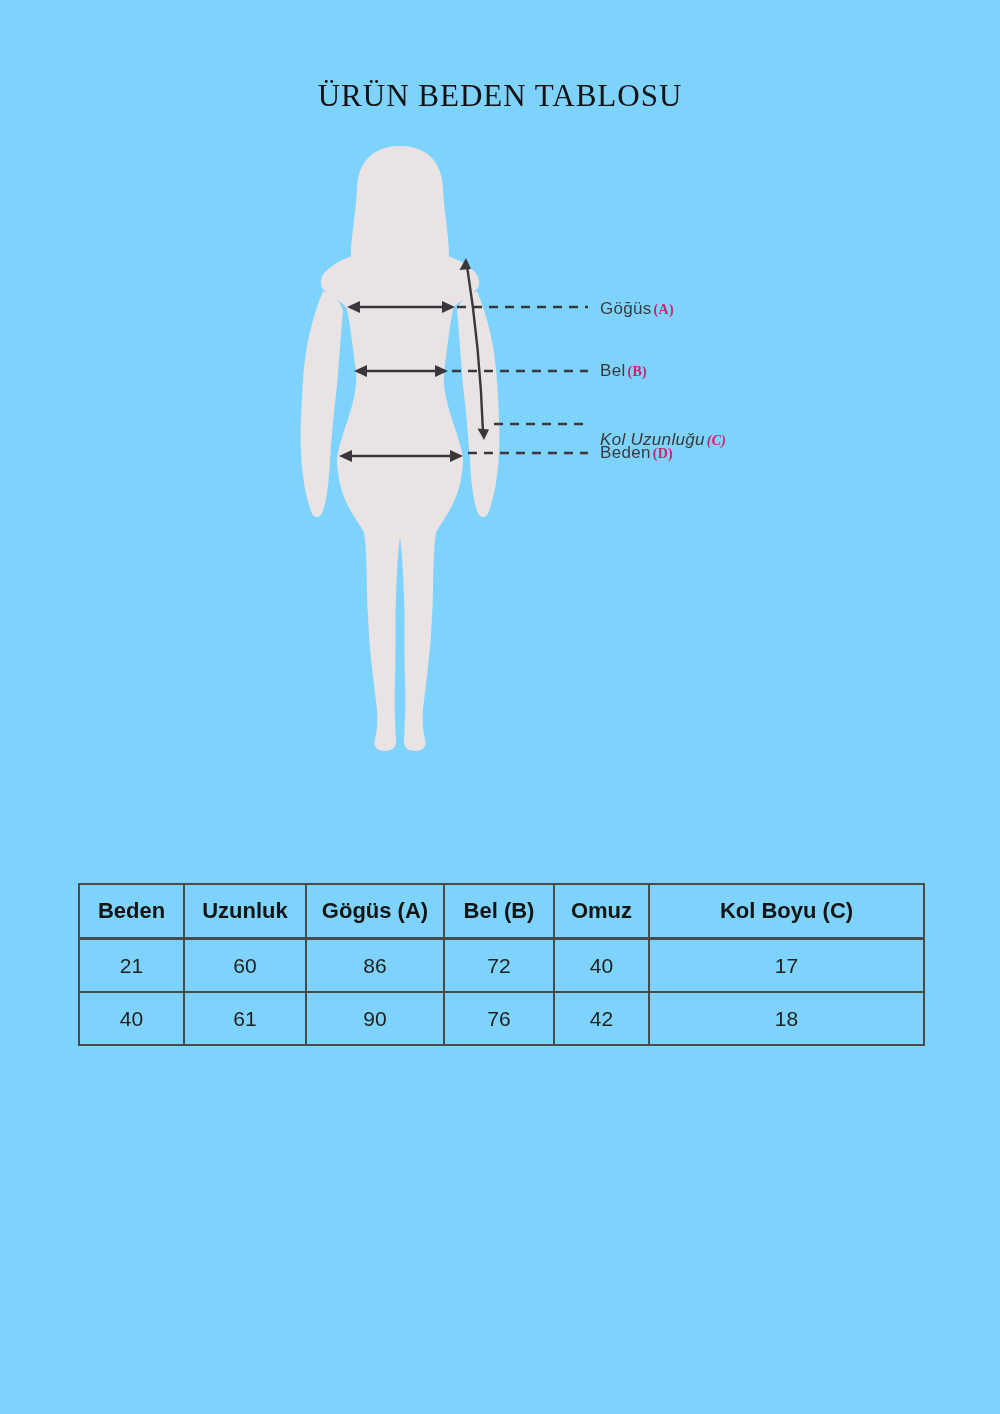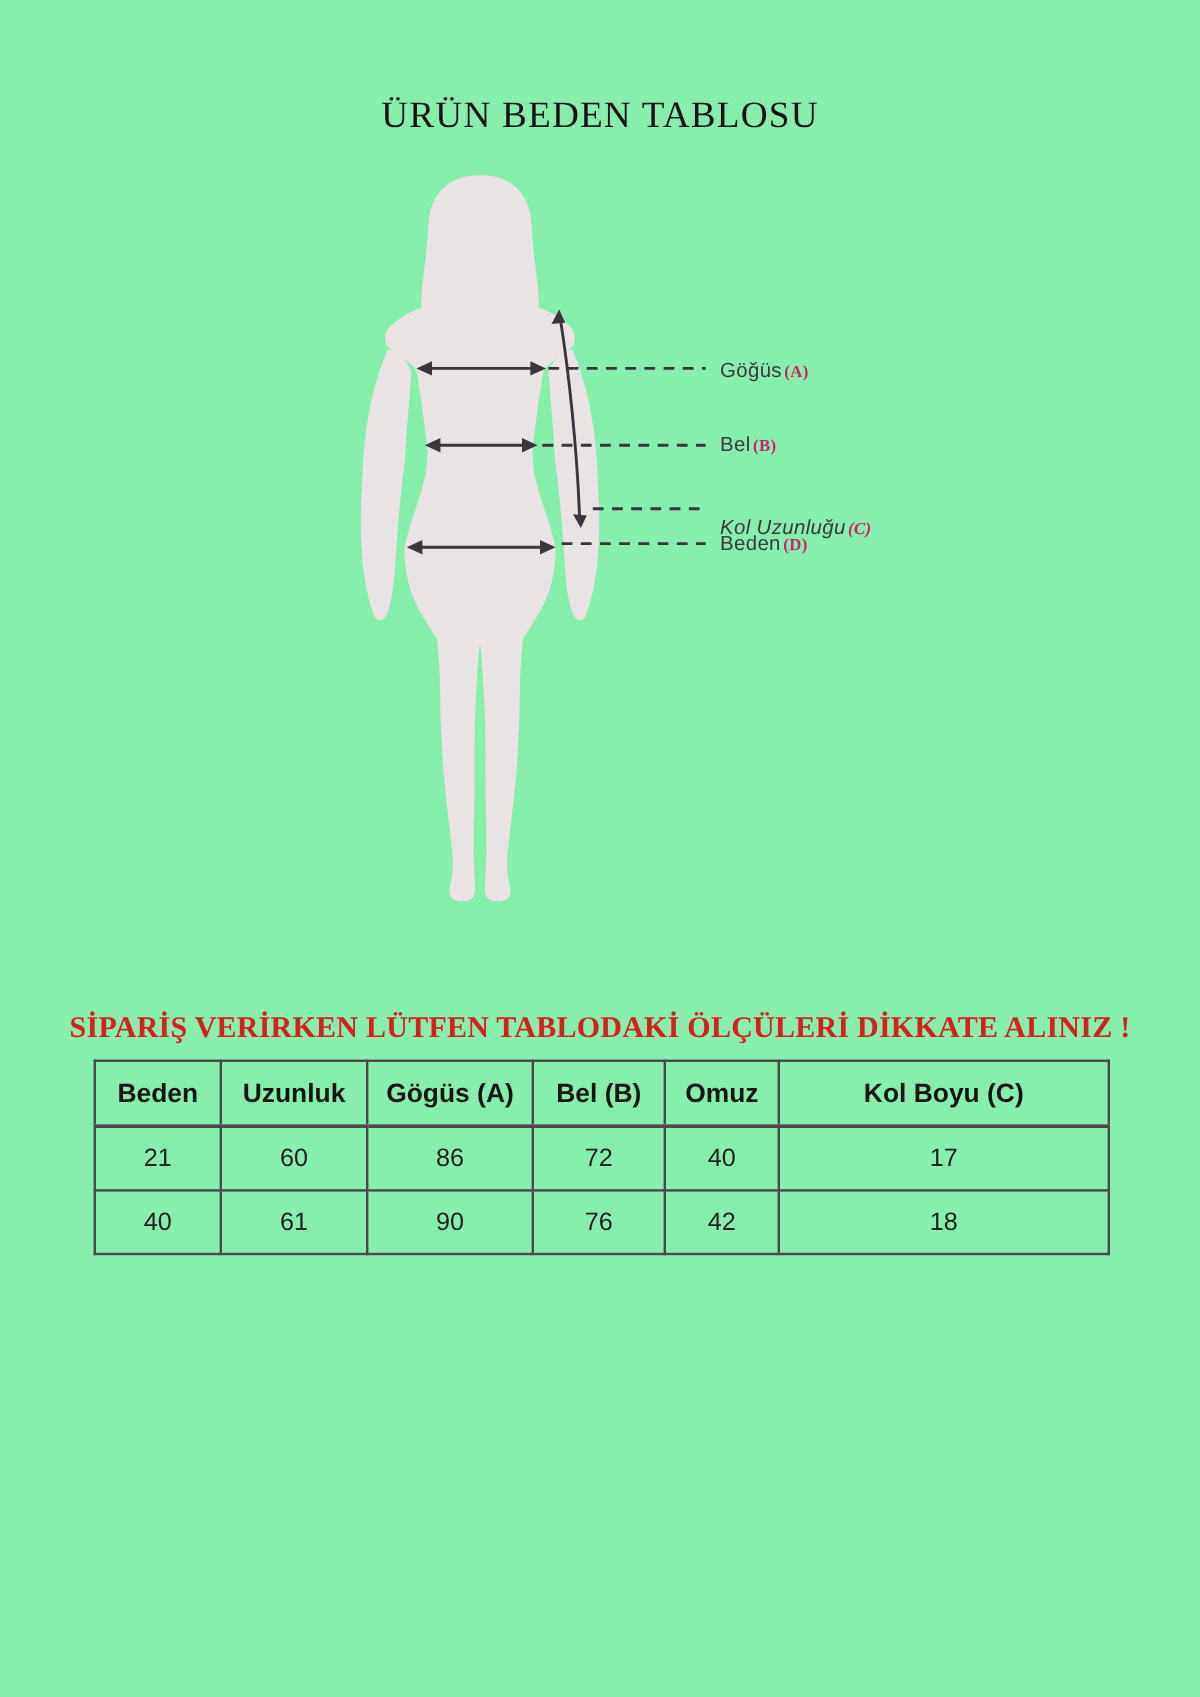--- a/index.html
+++ b/index.html
@@ -1,20 +1,20 @@
 <!DOCTYPE html>
 <html><head>
 <meta charset="utf-8">
 <style>
   html,body{margin:0;padding:0;background:#ffffff;}
   .page{
     position:relative;
     width:1000px;
     height:1414px;
-    background:#86efac;
+    background:#7dd3fc;
     font-family:"Liberation Sans",sans-serif;
     overflow:hidden;
   }
   .title{
     position:absolute;
     top:78px; left:0; width:1000px;
     margin:0;
     text-align:center;
     font-family:"Liberation Serif",serif;
     font-weight:normal;
@@ -202,21 +202,20 @@
   <div class="measure-label" style="top:371px;">
     <span>Bel</span><span class="code">(B)</span>
   </div>
   <div class="measure-label" style="top:440px;font-style:italic;">
     <span>Kol Uzunluğu</span><span class="code">(C)</span>
   </div>
   <div class="measure-label" style="top:453px;">
     <span>Beden</span><span class="code">(D)</span>
   </div>
 
-  <div class="warning-text">SİPARİŞ VERİRKEN LÜTFEN TABLODAKİ ÖLÇÜLERİ DİKKATE ALINIZ !</div>
 
   <table class="size-table">
     <colgroup>
       <col style="width:105px">
         <col style="width:122px">
         <col style="width:138px">
       <col style="width:110px">
         <col style="width:95px">
         <col style="width:275px">
     </colgroup>

